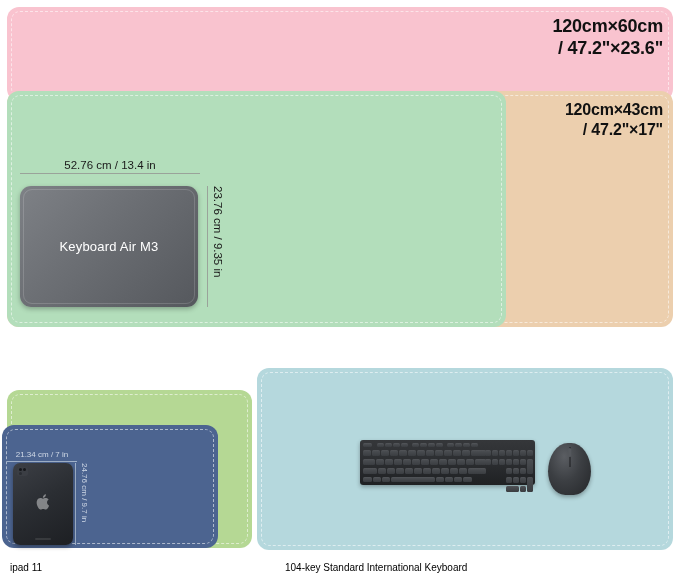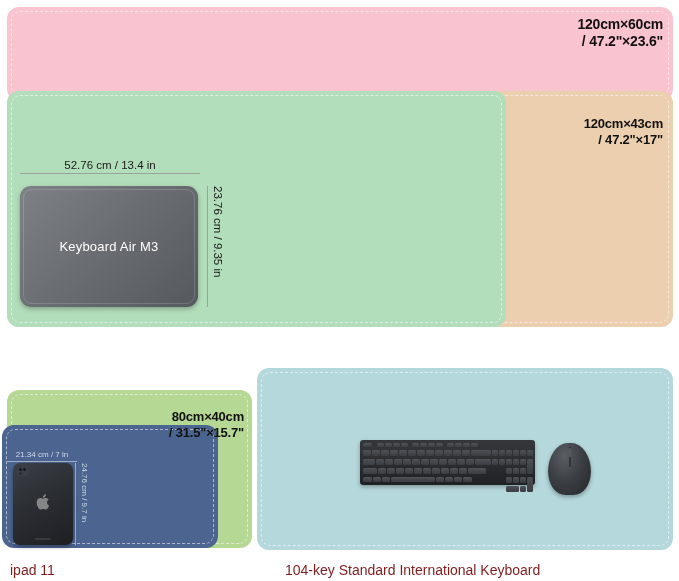--- a/index.html
+++ b/index.html
@@ -34,22 +34,22 @@
   
   .dim-label {
     position: absolute;
     text-align: right;
     font-weight: bold;
     color: #111111;
     line-height: 1.22;
     white-space: pre-line;
     letter-spacing: -0.2px;
   }
-  .dim-label.big   { font-size: 14px; }
-  .dim-label.small { font-size: 13px; margin-top: 16px; }
+  .dim-label.big   { font-size: 18px; }
+  .dim-label.small { font-size: 16px; }
 
   
   .callout-h {
     position: absolute;
     font-size: 11.5px;
     color: #1a1a1a;
     text-align: center;
     white-space: nowrap;
   }
   .callout-h .rule {
@@ -175,22 +175,22 @@
     left: 50%; top: 5px;
     transform: translateX(-50%);
     width: 3.5px; height: 9px;
     border-radius: 2px;
     background: #55585d;
   }
 
   
   .caption {
     position: absolute;
-    font-size: 14px;
-    color: #7f1d1d;
+    font-size: 10px;
+    color: #000000;
     white-space: nowrap;
   }
 </style>
 </head>
 <body>
 
 <div id="stage">
 
   <div class="mat" id="pink-mat" style="left:7px; top:7px; width:666px; height:94px; background:#f9c3cf;"></div>
 
@@ -208,21 +208,20 @@
   <div class="callout-v" style="left:212px; top:186px; height:121px;"><span class="vrule"></span><span>23.76 cm / 9.35 in</span></div>
 
   <div id="macbook" style="left:20px; top:186px; width:178px; height:121px;">
     <span id="macbook-label">Keyboard Air M3</span>
   </div>
 
   <div class="mat" id="green-small-mat" style="left:7px; top:390px; width:245px; height:158px; background:#b5d894;"></div>
 
   <div class="mat" id="navy-mat" style="left:2px; top:425px; width:216px; height:123px; background:#4c6490;"></div>
 
-  <div class="dim-label small" style="left:92px; width:152px; top:393px;"><span>80cm×40cm</span><br><span>/ 31.5"×15.7"</span></div>
 
 
   <div class="callout-h tiny" style="left:7px; top:450px; width:70px;"><span>21.34 cm / 7 in</span><span class="rule"></span></div>
 
   <div class="callout-v tiny" style="left:80px; top:463px; height:82px;"><span class="vrule"></span><span>24.76 cm / 9.7 in</span></div>
 
   <div id="ipad" style="left:13px; top:463px; width:60px; height:82px;">
     <div id="ipad-camera">
       <i class="a"></i>
         <i class="b"></i>

